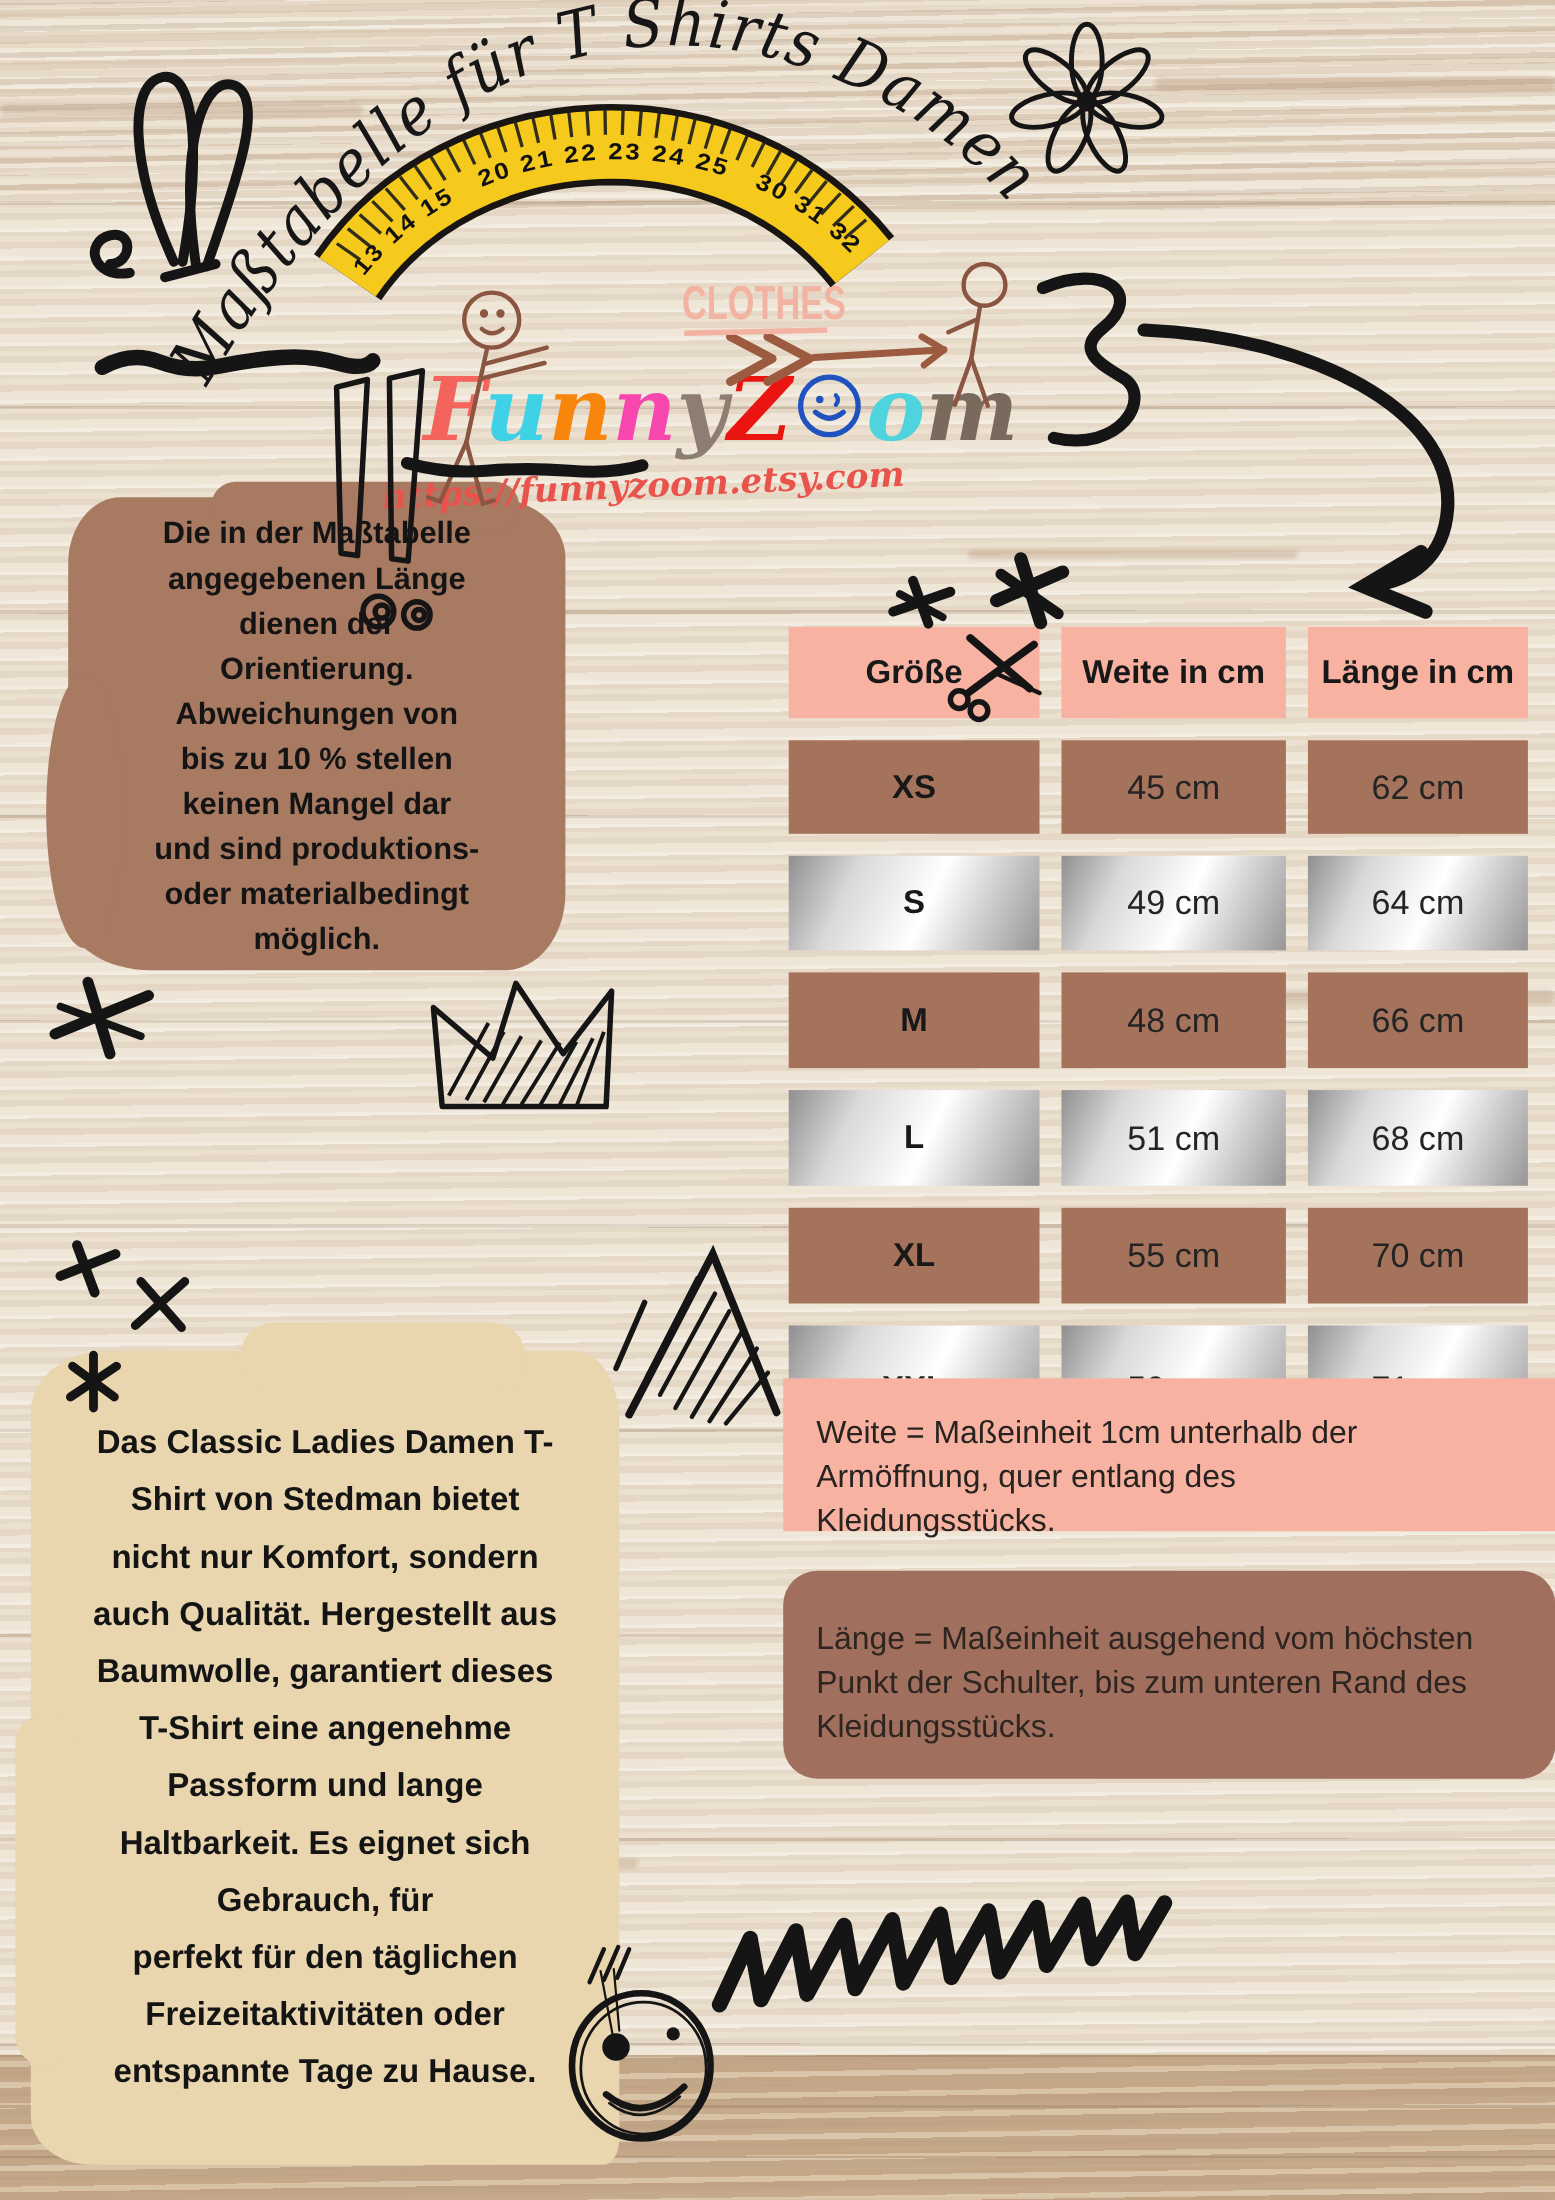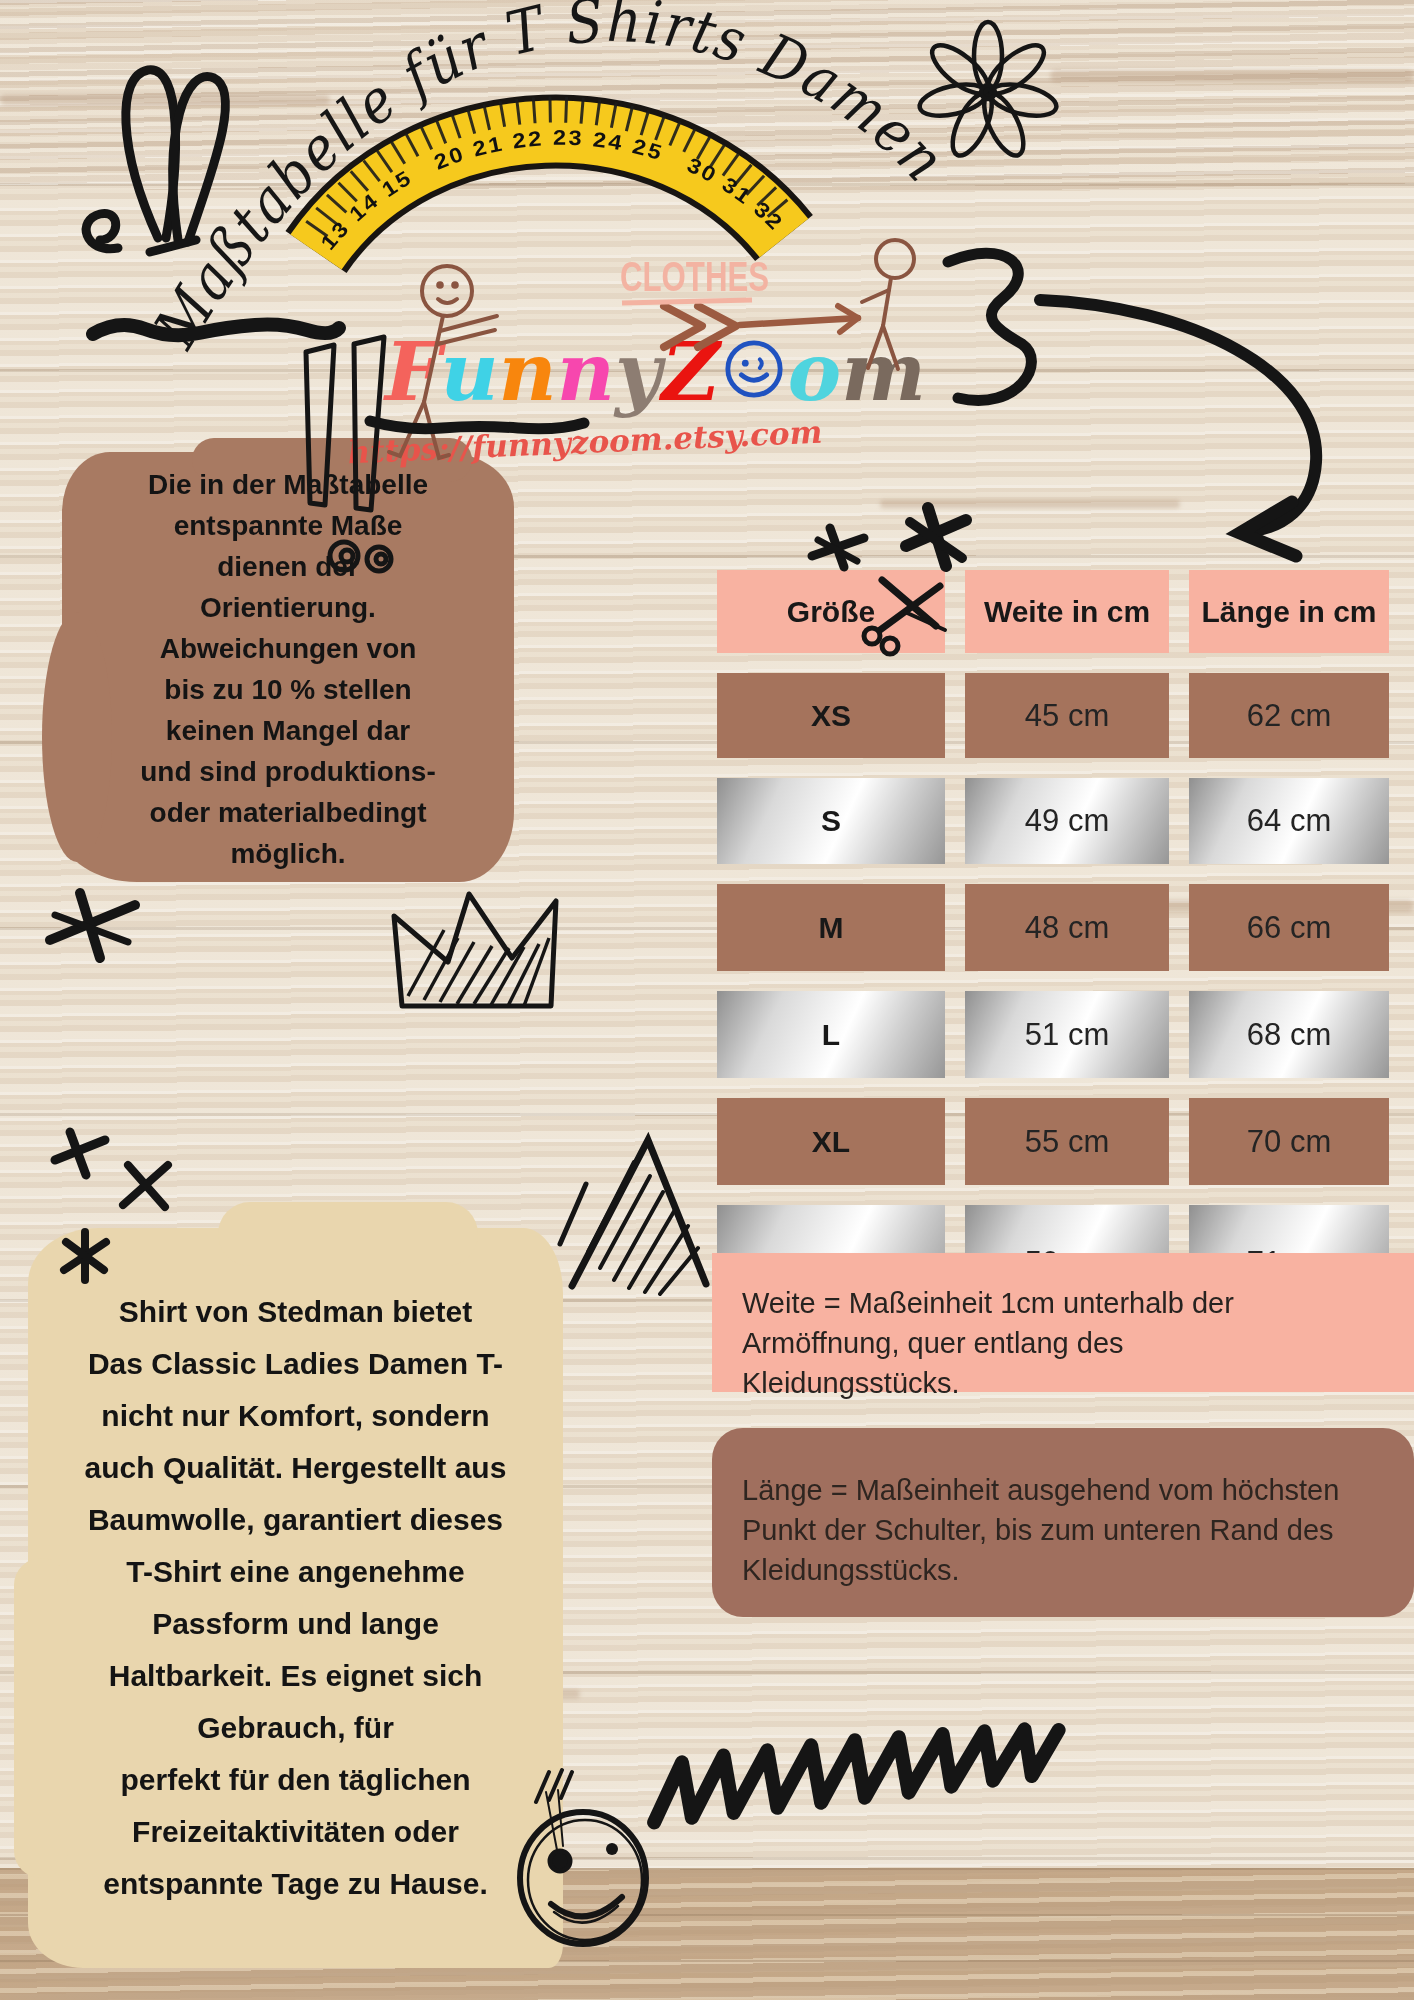--- a/index.html
+++ b/index.html
@@ -93,36 +93,36 @@
   <div class="band bottom-band"></div>
   <div class="streak" style="left:0;top:95px;width:330px;height:10px"></div>
   <div class="streak" style="left:1050px;top:70px;width:364px;height:12px"></div>
   <div class="streak" style="left:880px;top:500px;width:300px;height:8px"></div>
   <div class="streak" style="left:1150px;top:900px;width:264px;height:12px"></div>
   <div class="streak" style="left:300px;top:1690px;width:280px;height:8px"></div>
 
   <div class="brown-blob">
     <div class="blob-text">
       <div>Die in der Maßtabelle</div>
-      <div>entspannte Maße</div>
+      <div>angegebenen Länge</div>
       <div>dienen der</div>
       <div>Orientierung.</div>
       <div>Abweichungen von</div>
       <div>bis zu 10 % stellen</div>
       <div>keinen Mangel dar</div>
       <div>und sind produktions-</div>
       <div>oder materialbedingt</div>
       <div>möglich.</div>
     </div>
   </div>
 
   <div class="beige-blob">
     <div class="product-text">
+      <div>Das Classic Ladies Damen T-</div>
       <div>Shirt von Stedman bietet</div>
-      <div>Das Classic Ladies Damen T-</div>
       <div>nicht nur Komfort, sondern</div>
       <div>auch Qualität. Hergestellt aus</div>
       <div>Baumwolle, garantiert dieses</div>
       <div>T-Shirt eine angenehme</div>
       <div>Passform und lange</div>
       <div>Haltbarkeit. Es eignet sich</div>
       <div>Gebrauch, für</div>
       <div>perfekt für den täglichen</div>
       <div>Freizeitaktivitäten oder</div>
       <div>entspannte Tage zu Hause.</div>

